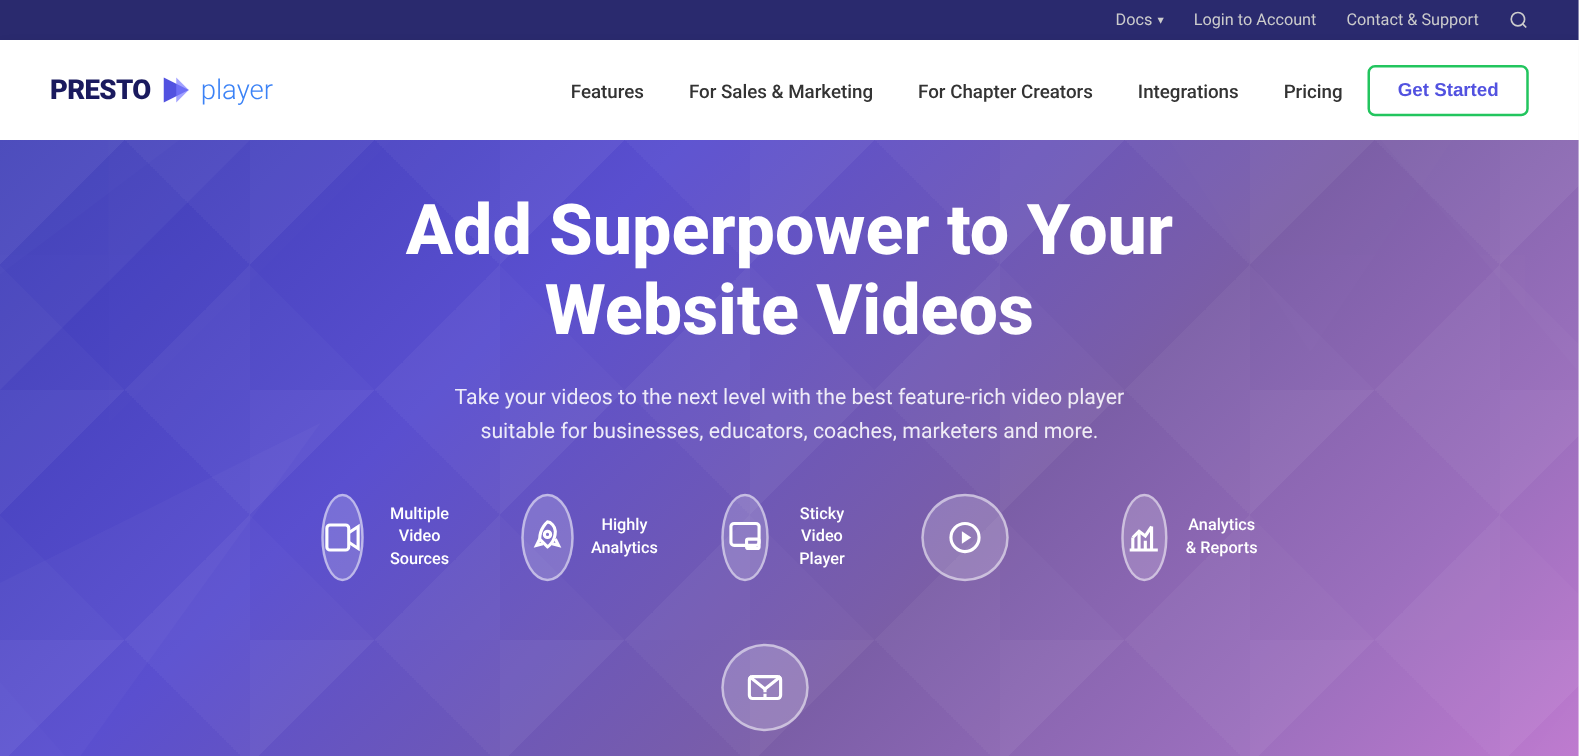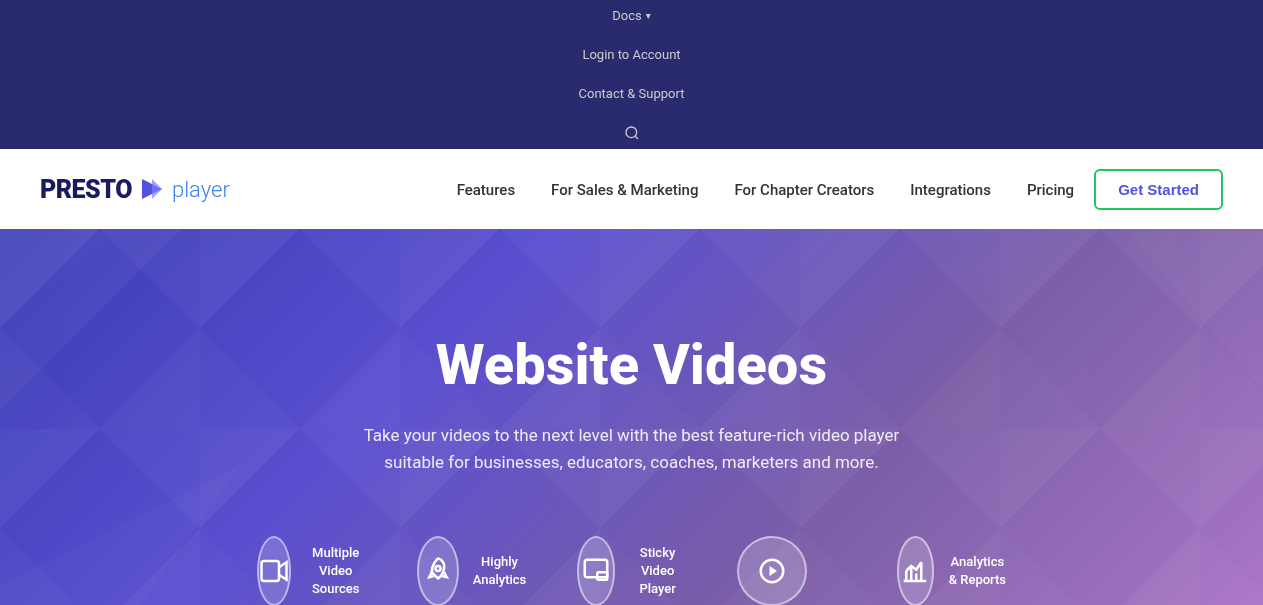--- a/index.html
+++ b/index.html
@@ -13,21 +13,20 @@
     
     .top-bar {
       background: #2a2a6e;
       display: flex;
       justify-content: flex-end;
       align-items: center;
       padding: 8px 40px;
       gap: 24px;
       font-size: 13px;
       color: #ccc;
-      flex-direction: column;
     }
     .top-bar a {
       color: #ccc;
       text-decoration: none;
       display: flex;
       align-items: center;
       gap: 4px;
     }
     .top-bar .chevron { font-size: 10px; }
 
@@ -42,21 +41,21 @@
     }
     .logo {
       display: flex;
       align-items: center;
       gap: 0;
       margin-right: auto;
       text-decoration: none;
     }
     .logo-presto {
       font-weight: 900;
-      font-size: 25px;
+      font-size: 22px;
       color: #1a1a5e;
       letter-spacing: -0.5px;
     }
     .logo-icon {
       width: 28px;
       height: 28px;
       margin: 0 6px;
     }
     .logo-player {
       font-weight: 300;
@@ -123,21 +122,21 @@
       font-size: 56px;
       font-weight: 800;
       color: #fff;
       line-height: 1.15;
       margin-bottom: 24px;
     }
     .hero-subtitle {
       font-size: 17px;
       color: rgba(255,255,255,0.88);
       line-height: 1.6;
-      margin-bottom: 60px;
+      margin-bottom: 36px;
       max-width: 580px;
       margin-left: auto;
       margin-right: auto;
     }
 
     
     .features-row {
       display: flex;
       align-items: flex-start;
       justify-content: center;
@@ -226,21 +225,21 @@
     <polygon points="80,505 300,200 0,350" fill="rgba(255,255,255,0.2)"></polygon>
     <polygon points="0,300 180,505 0,505" fill="rgba(255,255,255,0.1)"></polygon>
     <polygon points="150,0 350,0 150,200" fill="rgba(255,255,255,0.08)"></polygon>
     <polygon points="1263,0 1050,0 1263,250" fill="rgba(255,255,255,0.15)"></polygon>
     <polygon points="1100,505 1263,300 1263,505" fill="rgba(255,255,255,0.1)"></polygon>
     <polygon points="900,0 1100,0 1000,150" fill="rgba(255,255,255,0.08)"></polygon>
   </svg>
 
   <div class="hero-content">
     <h1 class="hero-title">
-      <br>
+      <span>Add Superpower to Your</span><br>
       <span>Website Videos</span>
     </h1>
     <p class="hero-subtitle">Take your videos to the next level with the best feature-rich video player suitable for businesses, educators, coaches, marketers and more.</p>
 
     <div class="features-row">
 
       <div class="feature-item">
         <div class="feature-circle">
           <svg viewBox="0 0 24 24">
             <rect x="2" y="4" width="14" height="16" rx="2"></rect>

